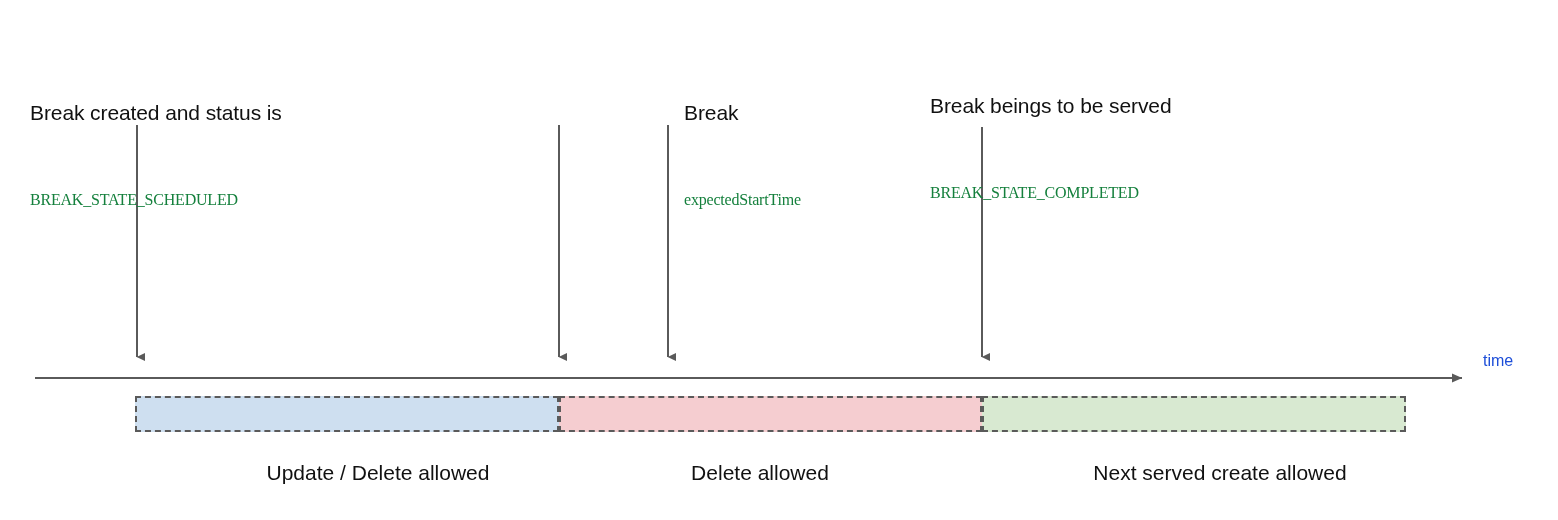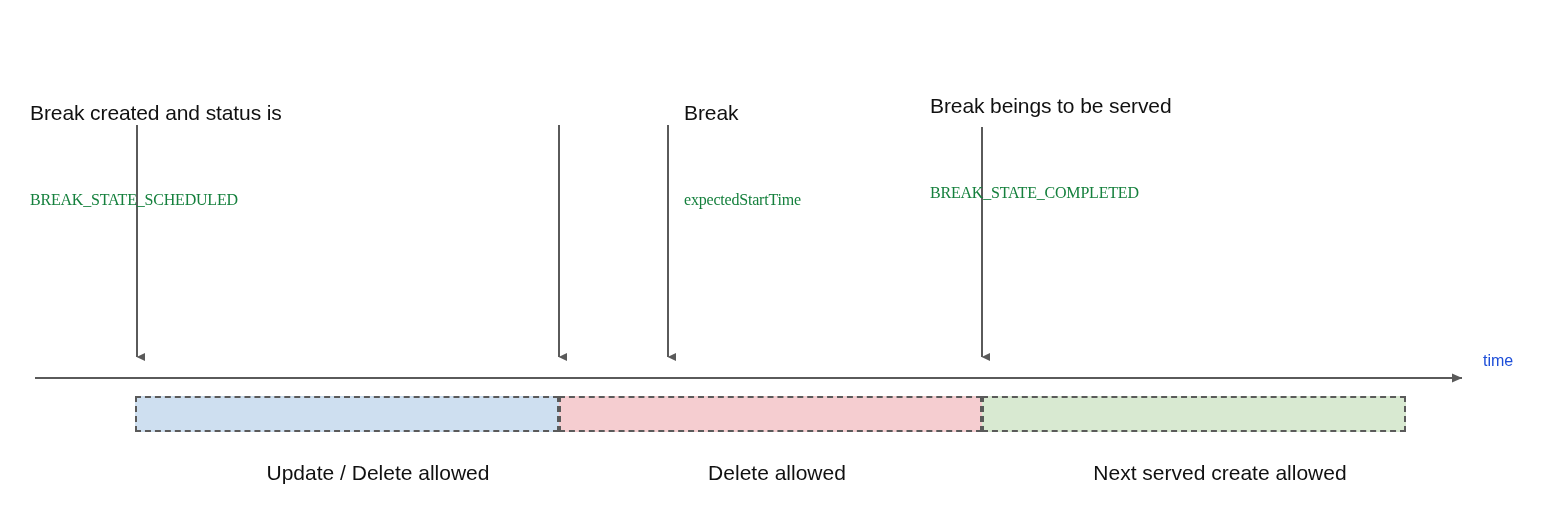--- a/index.html
+++ b/index.html
@@ -116,18 +116,18 @@
   <div class="annotation" style="left:930px; top:33px;">
     <span class="sans">Break beings to be served</span>
     <span class="mono">BREAK_STATE_COMPLETED</span>
   </div>
 
   <div class="segment" style="left:135px; width:424px; background:#cedff0;"></div>
   <div class="segment" style="left:559px; width:423px; background:#f5cdd0;"></div>
   <div class="segment" style="left:982px; width:424px; background:#d8e9d1;"></div>
 
   <div class="caption" style="left:330px; top:461px;margin-left:48px;">Update / Delete allowed</div>
-  <div class="caption" style="left:777px; top:461px;">Delete allowed</div>
+  <div class="caption" style="left:760px; top:461px;">Delete allowed</div>
   <div class="caption" style="left:1220px; top:461px;">Next served create allowed</div>
 
   <div id="time-label">time</div>
 
 </div>
 
 </body></html>

